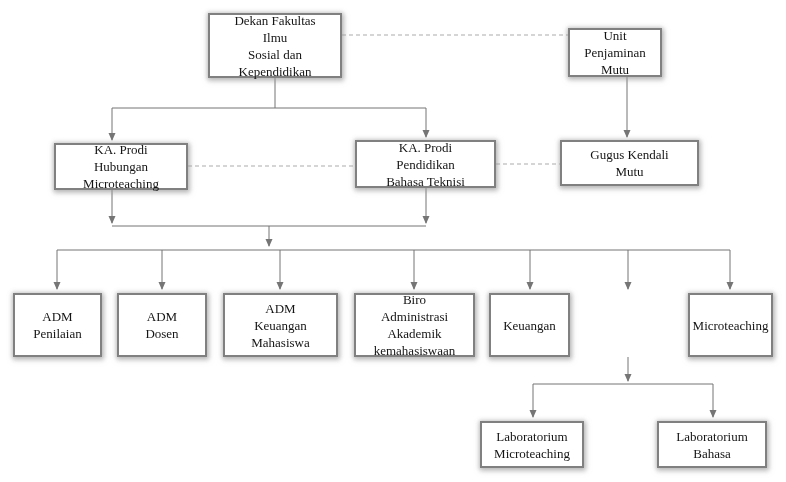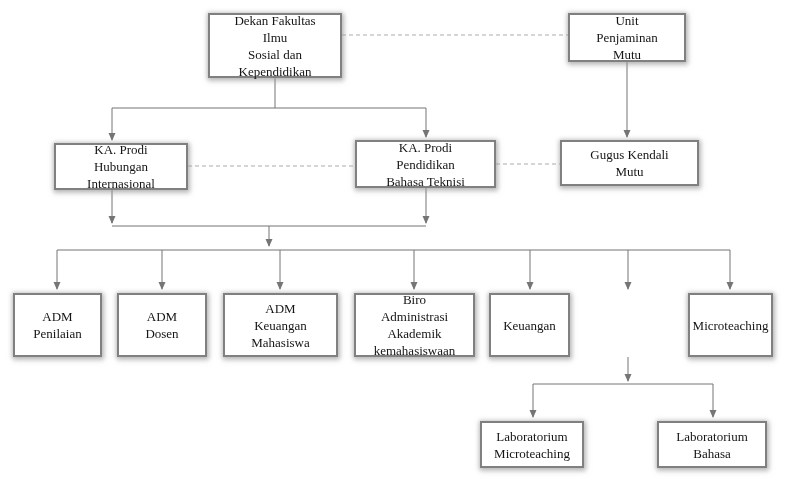--- a/index.html
+++ b/index.html
@@ -87,28 +87,28 @@
       <polyline points="533,384 533,417" class="edge" marker-end="url(#arrowhead)"></polyline>
       <polyline points="713,384 713,417" class="edge" marker-end="url(#arrowhead)"></polyline>
     </svg>
 
   <div class="node" style="left:208px;top:13px;width:134px;height:65px">
     <span class="node-label">Dekan Fakultas Ilmu
 Sosial dan
 Kependidikan</span>
   </div>
 
-  <div class="node" style="left:568px;top:13px;width:118px;height:49px">
+  <div class="node" style="left:568px;top:28px;width:94px;height:49px">
     <span class="node-label">Unit Penjaminan
 Mutu</span>
   </div>
 
   <div class="node" style="left:54px;top:143px;width:134px;height:47px">
     <span class="node-label">KA. Prodi Hubungan
-Internasional</span>
+Microteaching</span>
   </div>
 
   <div class="node" style="left:355px;top:140px;width:141px;height:48px">
     <span class="node-label">KA. Prodi Pendidikan
 Bahasa Teknisi</span>
   </div>
 
   <div class="node" style="left:560px;top:140px;width:139px;height:46px">
     <span class="node-label">Gugus Kendali
 Mutu</span>

